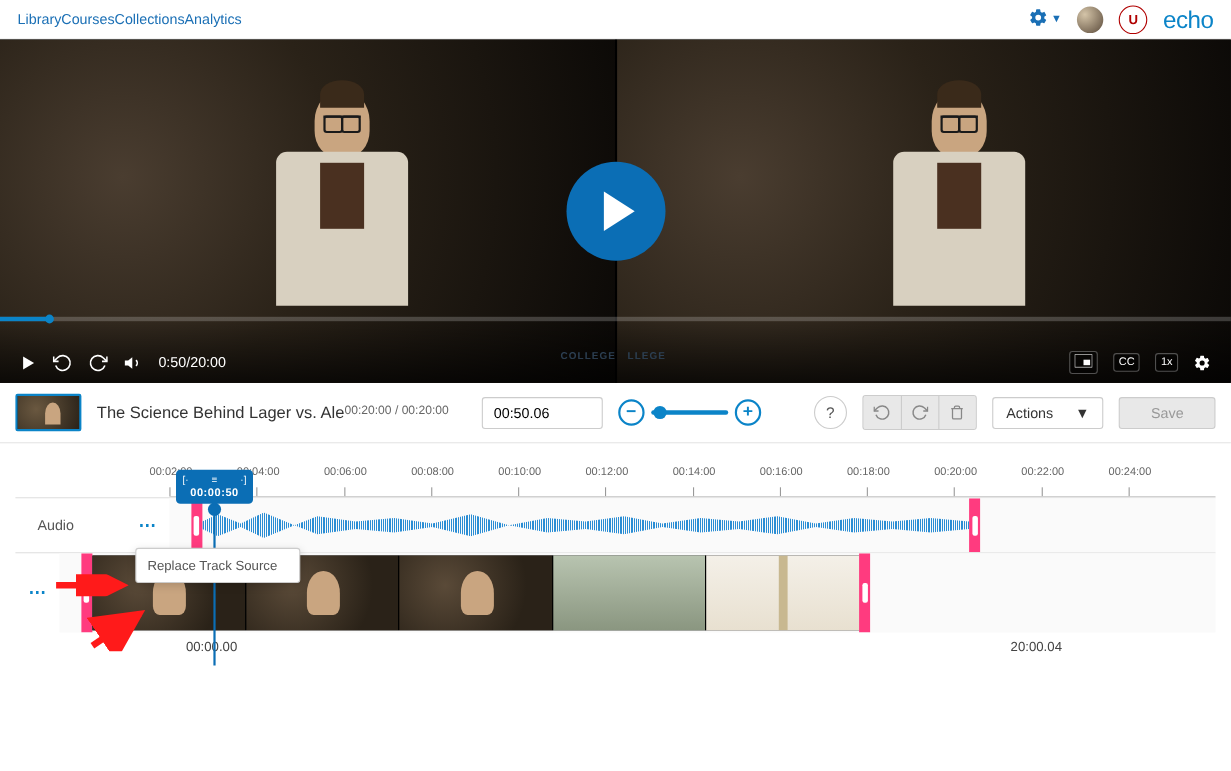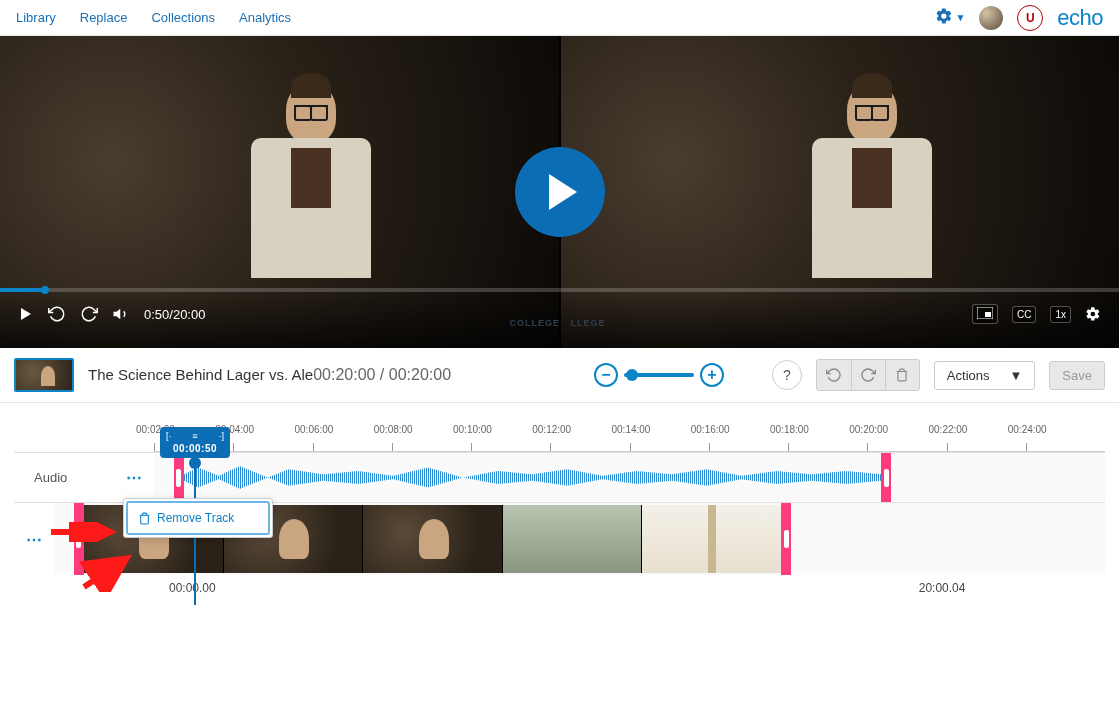--- a/index.html
+++ b/index.html
@@ -1,18 +1,18 @@
 <!DOCTYPE html>
 <html><head>
 <meta charset="utf-8">
 <style>
 * { box-sizing: border-box; margin: 0; padding: 0; }
 body { font-family: -apple-system, BlinkMacSystemFont, "Segoe UI", Arial, sans-serif; font-size: 13px; color: #333; background: #fff; width: 1119px; }
 .topnav { display: flex; align-items: center; height: 36px; padding: 0 16px; border-bottom: 1px solid #e5e5e5; }
-.topnav-links { display: flex; gap: 24px; }
+.topnav-links { display: flex; }
 .topnav-links a { color: #1a6fb5; text-decoration: none; font-size: 13px; }
 .topnav-spacer { flex: 1; }
 .topnav-right { display: flex; align-items: center; gap: 14px; }
 .gear-dropdown { display: flex; align-items: center; gap: 2px; color: #1a6fb5; }
 .caret { font-size: 10px; color: #1a6fb5; }
 .avatar { width: 24px; height: 24px; border-radius: 50%; background: radial-gradient(circle at 30% 30%, #d4c4a8, #5a4a3a); }
 .uni-logo { width: 26px; height: 26px; border-radius: 50%; background: #fff; border: 1px solid #b00000; display:flex; align-items:center; justify-content:center; color:#b00000; font-size:7px; font-weight:bold; position:relative; }
 .uni-logo::before { content:"U"; font-size:12px; }
 .brand { font-size: 22px; color: #0b84c8; font-weight: 400; letter-spacing: -0.5px; }
 
@@ -24,51 +24,51 @@
 .man-head { width:50px; height:60px; background:#c9a580; border-radius:45% 45% 40% 40%; margin:0 auto; position:relative; }
 .man-head::before { content:""; position:absolute; top:-10px; left:5px; right:5px; height:25px; background:#3a2a1a; border-radius:50% 50% 0 0; }
 .man-glasses { position:absolute; top:22px; left:8px; right:8px; height:12px; border-top:2px solid #1a1a1a; }
 .man-glasses::before, .man-glasses::after { content:""; position:absolute; width:14px; height:12px; border:2px solid #1a1a1a; border-radius:3px; top:-2px; }
 .man-glasses::before { left:0; } .man-glasses::after { right:0; }
 .man-body { width:120px; height:140px; background:#d8d0c0; border-radius:10px 10px 0 0; margin-top:-5px; position:relative; }
 .man-body::before { content:""; position:absolute; top:10px; left:40px; width:40px; height:60px; background:#4a3020; }
 .play-btn-center { position:absolute; left:50%; top:50%; transform:translate(-50%,-50%); width:90px; height:90px; border-radius:50%; background:#0b6eb5; display:flex; align-items:center; justify-content:center; z-index:5; }
 .play-tri { width:0; height:0; border-left:28px solid #fff; border-top:18px solid transparent; border-bottom:18px solid transparent; margin-left:6px; }
 
-.video-controls { position:absolute; bottom:0; left:0; right:0; height:60px; background: linear-gradient(transparent, rgba(0,0,0,0.7)); display:flex; padding-bottom:8px; z-index:10; }
+.video-controls { position:absolute; bottom:0; left:0; right:0; height:60px; background: linear-gradient(transparent, rgba(0,0,0,0.7)); display:flex; align-items:flex-end; padding-bottom:8px; z-index:10; }
 .progress-line { position:absolute; top:0; left:0; right:0; height:4px; background: rgba(255,255,255,0.2); }
 .progress-fill { height:100%; width:4%; background:#0b84c8; position:relative; }
 .progress-fill::after { content:""; position:absolute; right:-4px; top:-2px; width:8px; height:8px; background:#0b84c8; border-radius:50%; }
 .ctrl-row { display:flex; align-items:center; gap:14px; padding:0 18px; width:100%; color:#fff; }
 .ctrl-icon { color:#fff; font-size:16px; display:inline-flex; }
 .ctrl-time { font-size:13px; color:#fff; }
 .ctrl-spacer { flex:1; }
 .ctrl-box { background:rgba(0,0,0,0.5); border:1px solid rgba(255,255,255,0.3); border-radius:3px; padding:2px 4px; font-size:10px; font-weight:normal; }
 .college-flag { position:absolute; bottom:20px; font-size:9px; color:#4a6a8a; font-weight:bold; letter-spacing:1px; }
 
 .editor-bar { display:flex; align-items:center; padding:10px 14px; gap:14px; border-bottom:1px solid #e5e5e5; }
 .thumb-box { width:60px; height:34px; background:#1a1410; border-radius:2px; position:relative; overflow:hidden; border:2px solid #0b84c8; }
 .thumb-box .coin-bg { background: radial-gradient(circle at 30% 40%, #6a5840 0%, #2a2218 100%); }
 .thumb-man { position:absolute; left:45%; top:20%; width:14px; height:20px; background:#c9a580; border-radius:50% 50% 0 0; }
 .title-block { display:flex; flex-direction:row; }
 .title-text { font-size:15px; color:#333; }
-.title-time { font-size:16px; color:#666; }
+.title-time { font-size:11px; color:#666; }
 .editor-spacer { flex:1; }
 .time-input { border:1px solid #ccc; border-radius:3px; padding:6px 10px; font-size:13px; width:110px; }
 .zoom-ctrls { display:flex; align-items:center; gap:6px; }
 .zoom-btn { width:24px; height:24px; border:2px solid #0b84c8; border-radius:50%; background:#fff; color:#0b84c8; font-size:16px; font-weight:bold; display:flex; align-items:center; justify-content:center; line-height:1; cursor:pointer; }
 .zoom-slider { width:70px; height:4px; background:#0b84c8; border-radius:2px; position:relative; }
 .zoom-slider::before { content:""; position:absolute; left:2px; top:-4px; width:12px; height:12px; background:#0b84c8; border-radius:50%; }
 .icon-btn { width:30px; height:30px; border:1px solid #ccc; border-radius:3px; background:#fff; display:flex; align-items:center; justify-content:center; font-size:14px; color:#555; cursor:pointer; }
 .icon-btn.help { border-radius:50%; }
 .btn-group { display:flex; border:1px solid #ccc; border-radius:3px; overflow:hidden; background:#e8e8e8; }
 .btn-group .grp-btn { width:34px; height:30px; display:flex; align-items:center; justify-content:center; color:#888; background:#e8e8e8; }
 .btn-group .grp-btn + .grp-btn { border-left:1px solid #ccc; }
 .actions-btn { border:1px solid #ccc; border-radius:3px; padding:6px 12px; background:#fff; display:flex; align-items:center; gap:20px; font-size:13px; cursor:pointer; }
-.save-btn { border:1px solid #ccc; border-radius:3px; padding:6px 12px; background:#e8e8e8; color:#999; font-size:13px; }
+.save-btn { border:1px solid #ccc; border-radius:3px; padding:6px 28px; background:#e8e8e8; color:#999; font-size:13px; }
 
 .timeline-area { position:relative; padding:0 14px 20px 14px; }
 .playhead-bubble { position:absolute; left:160px; top:0; width:70px; background:#0b6eb5; border-radius:4px; padding:4px 6px; text-align:center; z-index:20; }
 .playhead-icons { display:flex; justify-content:space-between; color:#fff; font-size:9px; margin-bottom:2px; }
 .playhead-time { color:#fff; font-size:10px; font-weight:bold; letter-spacing:0.5px; }
 .playhead-bubble::after { content:""; position:absolute; bottom:-8px; left:50%; transform:translateX(-50%); border:6px solid transparent; border-top-color:#0b6eb5; }
 .playhead-line { position:absolute; left:194px; top:30px; bottom:10px; width:2px; background:#0b6eb5; z-index:19; }
 .playhead-line::before { content:""; position:absolute; top:0; left:-5px; width:12px; height:12px; background:#0b6eb5; border-radius:50%; }
 
 .ruler { height:25px; margin-left:140px; display:flex; position:relative; border-bottom:1px solid #ccc; margin-top:24px; }
@@ -108,21 +108,21 @@
 
 .red-arrow { position:absolute; z-index:25; }
 .red-arrow svg { display:block; }
 </style>
 </head>
 <body>
 
 <div class="topnav">
   <div class="topnav-links">
     <a href="#">Library</a>
-    <a href="#">Replace</a>
+    <a href="#">Courses</a>
     <a href="#">Collections</a>
     <a href="#">Analytics</a>
   </div>
   <div class="topnav-spacer"></div>
   <div class="topnav-right">
     <div class="gear-dropdown">
       <span><svg width="18" height="18" viewBox="0 0 24 24" fill="#1a6fb5">
             <path d="M19.14,12.94a7,7,0,0,0,.05-.94,7,7,0,0,0-.05-.94l2.11-1.65a.5.5,0,0,0,.12-.64l-2-3.46a.5.5,0,0,0-.61-.22l-2.49,1a7,7,0,0,0-1.62-.94l-.38-2.65A.5.5,0,0,0,13.77,2H9.77a.5.5,0,0,0-.5.42L8.89,5.07a7,7,0,0,0-1.62.94l-2.49-1a.5.5,0,0,0-.61.22l-2,3.46a.5.5,0,0,0,.12.64l2.11,1.65a7,7,0,0,0-.05.94,7,7,0,0,0,.05.94L2.29,14.51a.5.5,0,0,0-.12.64l2,3.46a.5.5,0,0,0,.61.22l2.49-1a7,7,0,0,0,1.62.94l.38,2.65a.5.5,0,0,0,.5.42h4a.5.5,0,0,0,.5-.42l.38-2.65a7,7,0,0,0,1.62-.94l2.49,1a.5.5,0,0,0,.61-.22l2-3.46a.5.5,0,0,0-.12-.64ZM11.77,15.5A3.5,3.5,0,1,1,15.27,12,3.5,3.5,0,0,1,11.77,15.5Z"></path>
           </svg></span>
       <span class="caret">▼</span>
@@ -206,20 +206,21 @@
 <div class="editor-bar">
   <div class="thumb-box">
       <div class="coin-bg"></div>
       <div class="thumb-man"></div>
     </div>
   <div class="title-block">
     <div class="title-text">The Science Behind Lager vs. Ale</div>
     <div class="title-time">00:20:00 / 00:20:00</div>
   </div>
   <div class="editor-spacer"></div>
+  <input class="time-input" value="00:50.06" style="">
   <div class="zoom-ctrls">
     <div class="zoom-btn">−</div>
     <div class="zoom-slider"></div>
     <div class="zoom-btn">+</div>
   </div>
   <div style="width:20px"></div>
   <div class="icon-btn help">?</div>
   <div class="btn-group">
     <div class="grp-btn">
         <svg width="16" height="16" viewBox="0 0 24 24" fill="none" stroke="#888" stroke-width="2">
@@ -320,27 +321,21 @@
               <div class="thumb-clip man"></div>
               <div class="thumb-clip man"></div>
               <div class="thumb-clip bird"></div>
               <div class="thumb-clip light"></div>
           </div>
         </div>
       </div>
     </div>
 
     <div class="context-menu">
-      <div class="ctx-item active">
-        <svg width="13" height="13" viewBox="0 0 24 24" fill="none" stroke="#0b84c8" stroke-width="2">
-            <polyline points="3 6 5 6 21 6"></polyline>
-            <path d="M19 6v14a2 2 0 0 1-2 2H7a2 2 0 0 1-2-2V6m3 0V4a2 2 0 0 1 2-2h4a2 2 0 0 1 2 2v2"></path>
-          </svg>
-        <span>Remove Track</span>
-      </div>
+      <div class="ctx-item">Replace Track Source</div>
     </div>
 
     <div class="red-arrow" style="left:35px; top:70px;">
       <svg width="70" height="20" viewBox="0 0 70 20">
           <defs>
             <marker id="ah1" markerWidth="8" markerHeight="8" refX="7" refY="4" orient="auto">
               <polygon points="0 0, 8 4, 0 8" fill="#ff1a1a"></polygon>
             </marker>
           </defs>
           <line x1="2" y1="10" x2="62" y2="10" stroke="#ff1a1a" stroke-width="6" marker-end="url(#ah1)"></line>

